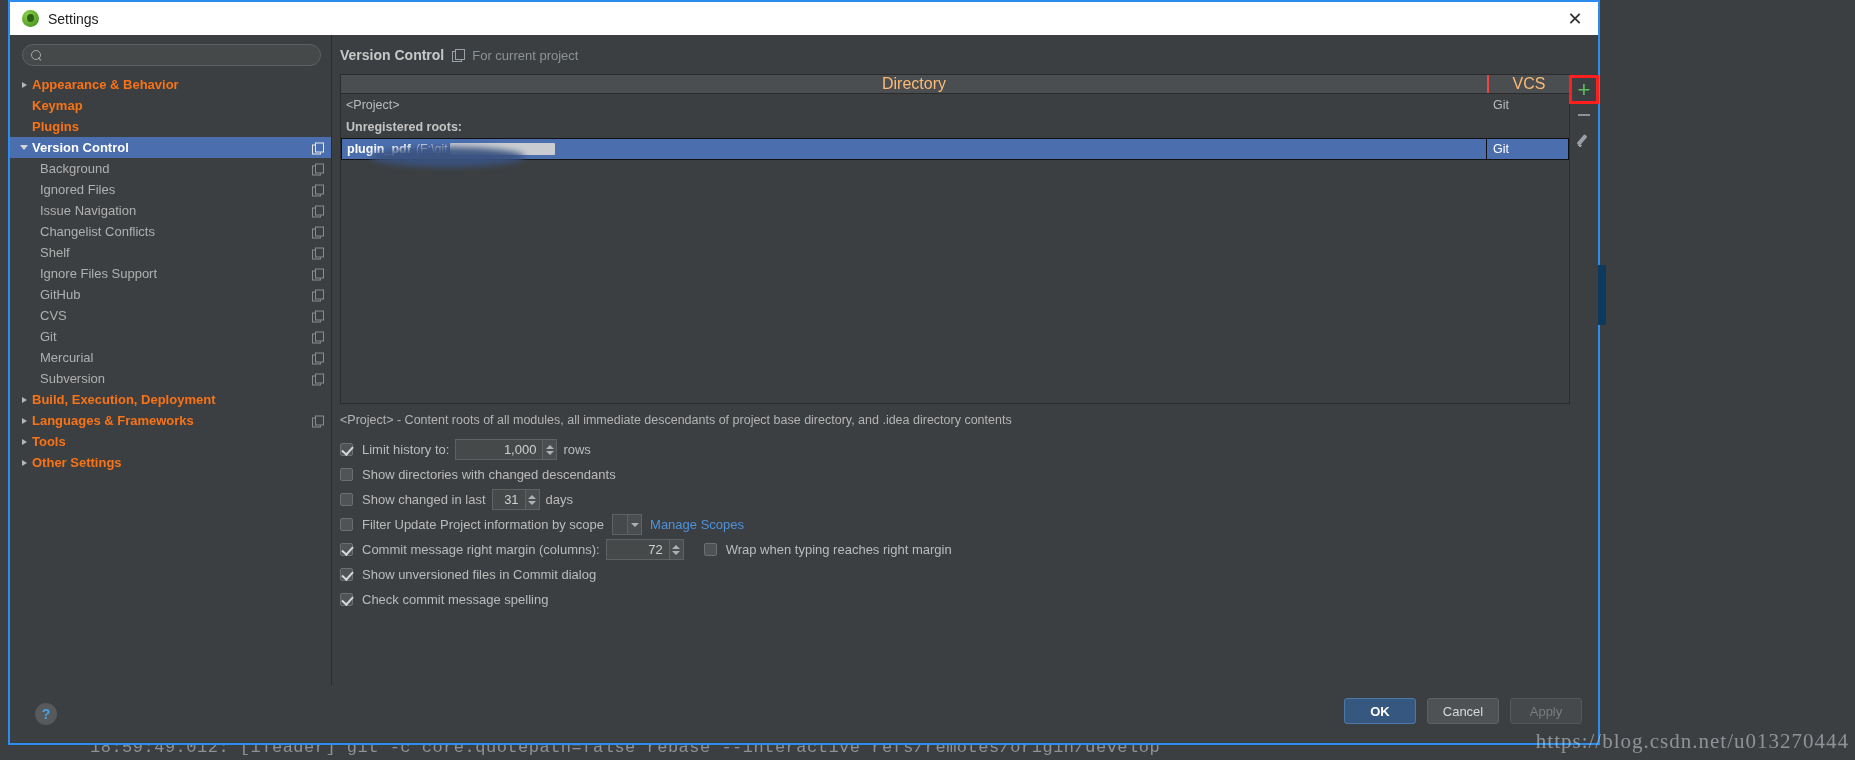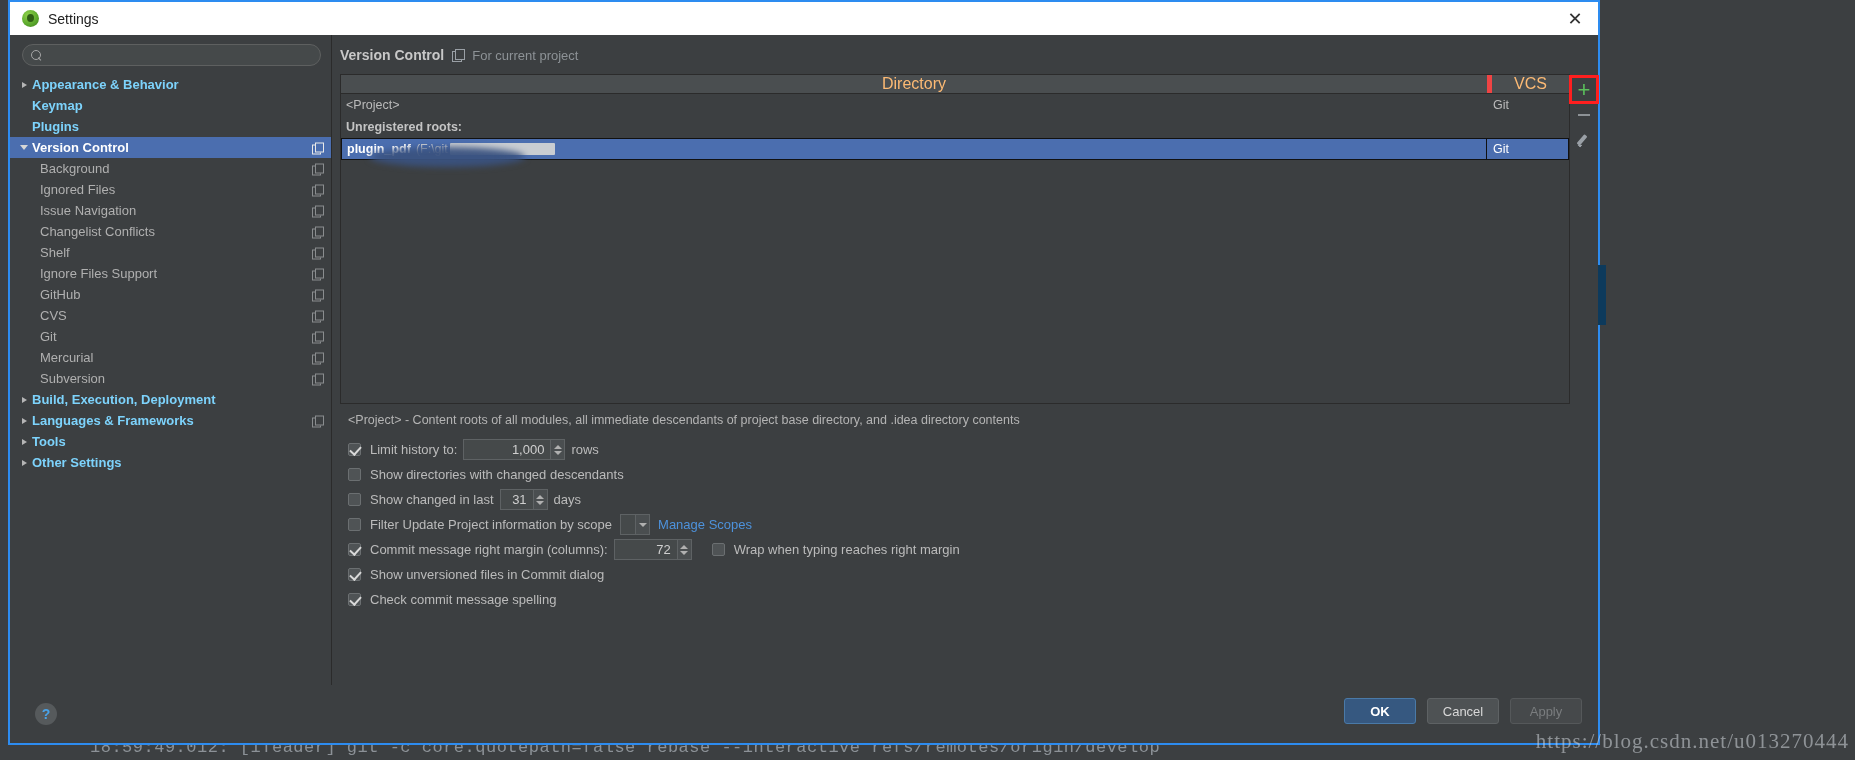--- a/index.html
+++ b/index.html
@@ -103,21 +103,21 @@
     border-top: 3.5px solid transparent;
     border-bottom: 3.5px solid transparent;
   }
   .tree-row .arrow i.down {
     border-left: 4px solid transparent;
     border-right: 4px solid transparent;
     border-top: 5px solid #d6d6d6;
     border-bottom: none;
   }
   .tree-row .lbl { font-size: 13px; color: #bbbbbb; white-space: nowrap; }
-  .tree-row.top .lbl { font-weight: bold; color: #7dd3fc; }
+  .tree-row.top .lbl { font-weight: bold; color: #f97316; }
   .tree-row.selected .lbl { color: #ffffff; }
   .tree-row.child { padding-left: 30px; }
   .tree-row.child .lbl { font-weight: normal; color: #b0b0b0; }
   .tree-row.lvl1 { padding-left: 6px; }
   .tree-row.lvl1.noarrow { padding-left: 22px; }
 
   .cfg-icon {
     position: absolute; right: 8px; top: 50%; transform: translateY(-50%);
     width: 11px; height: 11px;
   }
@@ -167,21 +167,21 @@
   }
   .thead {
     height: 19px; display: flex; background: #4a4e50;
     border-bottom: 1px solid #2b2b2b; flex: 0 0 19px;
   }
   .th {
     display: flex; align-items: center; justify-content: center;
     font-size: 16px; color: #fdba74; position: relative;
   }
   .th.dir { flex: 1; }
-  .th.vcs { width: 82px; flex: 0 0 82px; border-left: 5px solid #ef4444; }
+  .th.vcs { width: 82px; flex: 0 0 82px; border-left: 2px solid #ef4444; }
   .tbody { flex: 1; position: relative; }
   .trow { display: flex; height: 22px; align-items: stretch; }
   .trow .c-dir {
     flex: 1; display: flex; align-items: center;
     padding-left: 5px; font-size: 12.5px; color: #bbbbbb;
   }
   .trow .c-vcs {
     width: 82px; flex: 0 0 82px; display: flex; align-items: center;
     padding-left: 6px; font-size: 12.5px; color: #bbbbbb;
   }
@@ -227,21 +227,21 @@
     transform: rotate(40deg); border-radius: 1px;
   }
   .pencil-glyph::after {
     content: ""; position: absolute; left: 0px; top: 10px;
     width: 4px; height: 4px; background: #9aa0a6;
     transform: rotate(40deg);
     clip-path: polygon(0 100%, 100% 0, 100% 100%);
   }
 
   
-  .opts { padding: 9px 0 0 8px; margin-left: 8px; }
+  .opts { padding: 9px 0 0 8px; }
   .opt-note { font-size: 12.5px; color: #b4b4b4; margin-bottom: 10px; }
   .opt-row {
     display: flex; align-items: center; height: 25px;
     font-size: 13px; color: #bbbbbb; gap: 0;
   }
   .cb {
     width: 13px; height: 13px; flex: 0 0 13px; margin-right: 9px;
     background: #4f5355; border: 1px solid #6b6f71; border-radius: 2px;
     position: relative; cursor: pointer;
   }

